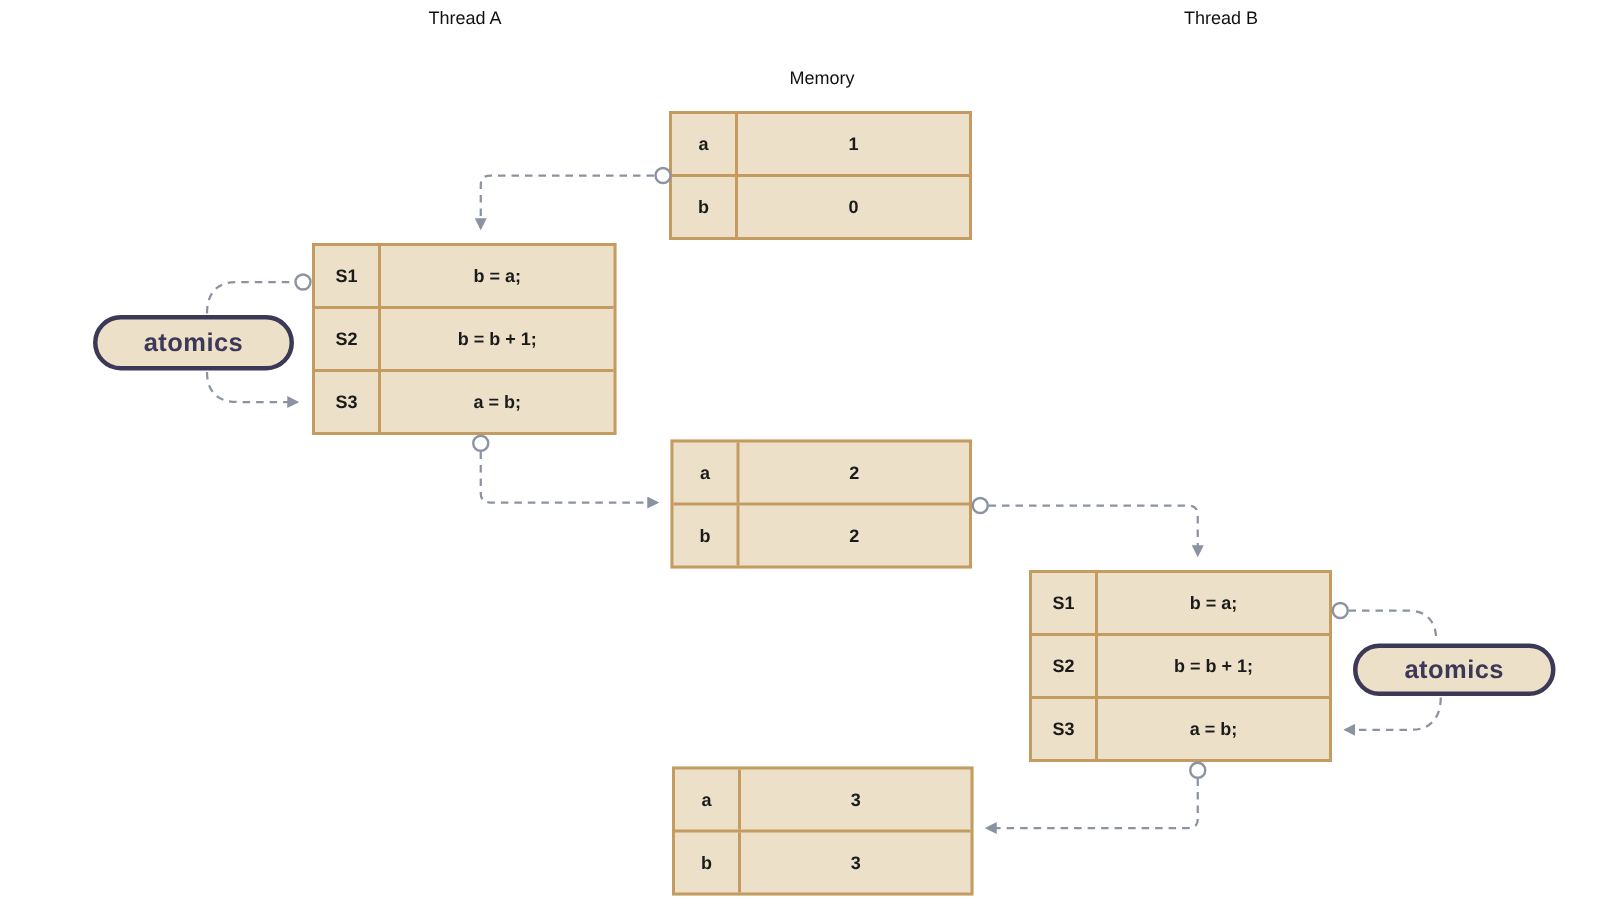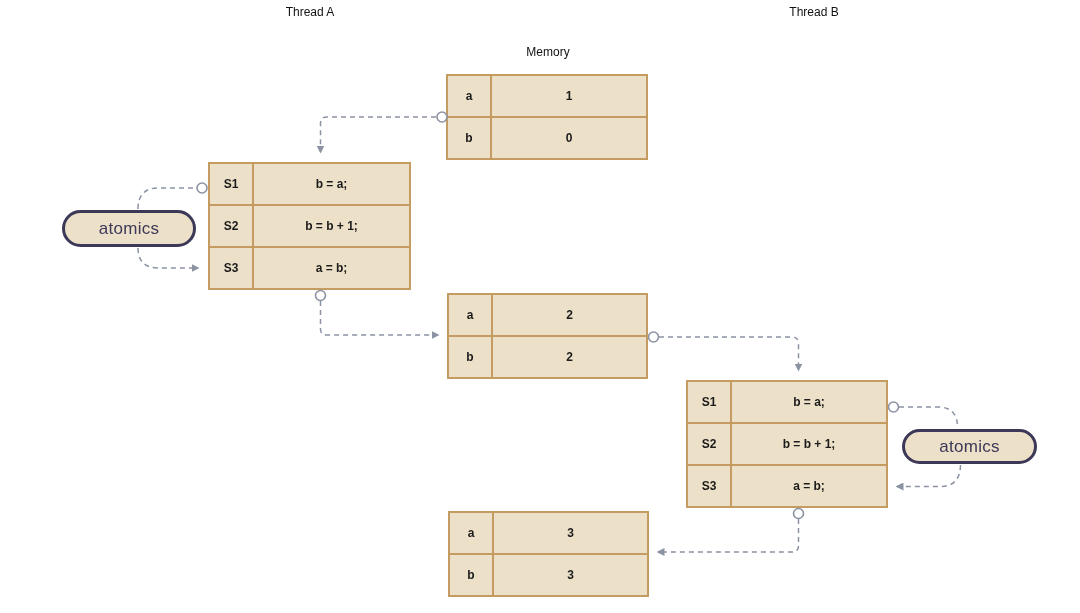--- a/index.html
+++ b/index.html
@@ -56,21 +56,21 @@
   .pill {
     position: absolute;
     background: #ece0c8;
     border: 3px solid #3c3858;
     border-radius: 20px;
     box-sizing: border-box;
     display: flex;
     align-items: center;
     justify-content: center;
     font-size: 17px;
-    font-weight: normal;
+    font-weight: bold;
     color: #3c3858;
     letter-spacing: 0.3px;
   }
   #connector-overlay {
     position: absolute;
     left: 0;
     top: 0;
     width: 1080px;
     height: 613px;
     pointer-events: none;

